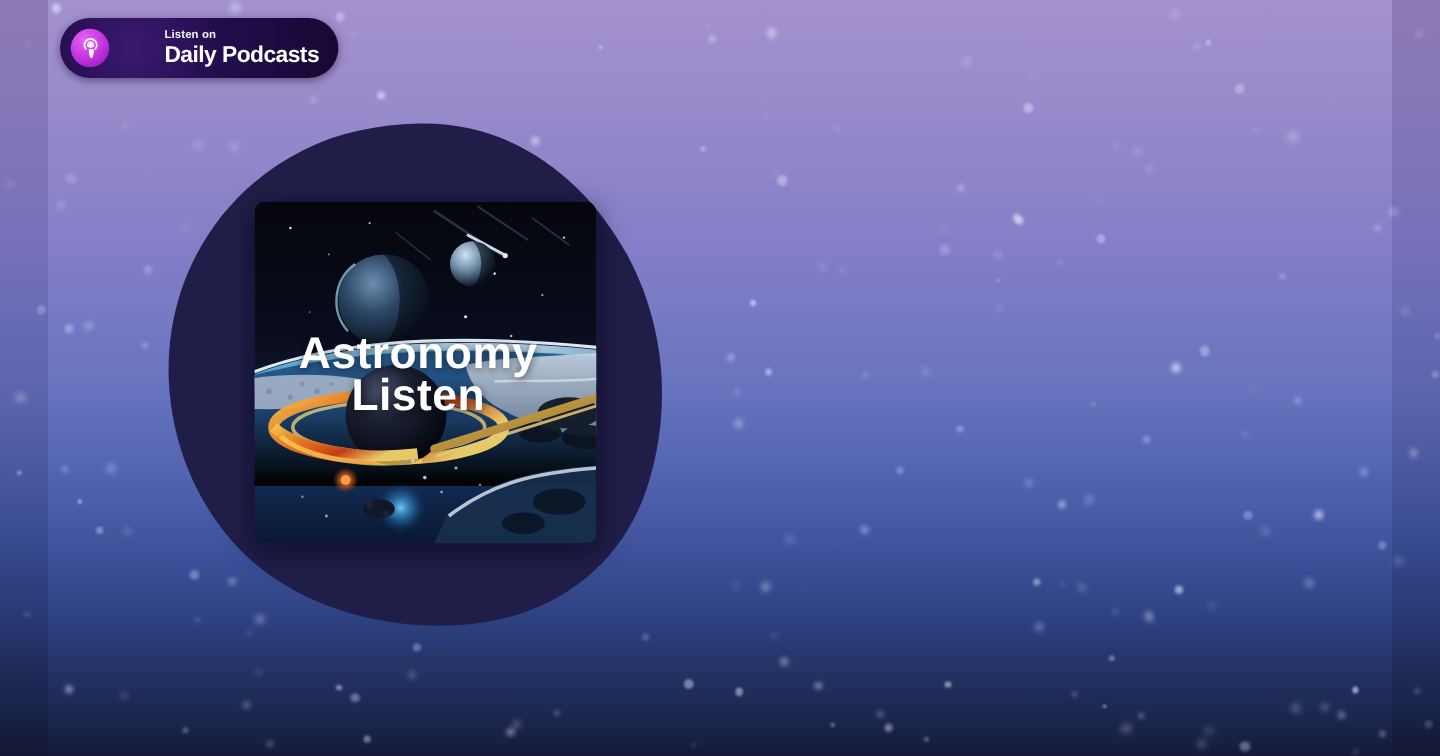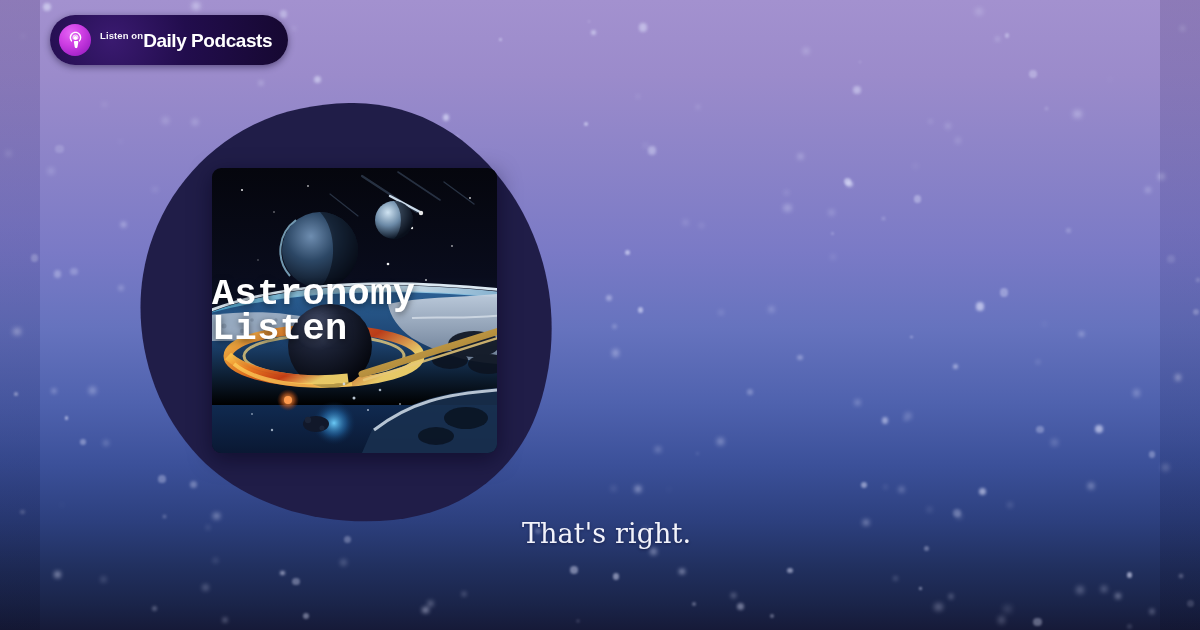--- a/index.html
+++ b/index.html
@@ -59,21 +59,21 @@
     background:radial-gradient(circle at 26% 50%, #3a1a70 0%, #220d4d 42%, #160831 100%);
     box-shadow:0 2px 7px rgba(10,0,35,.45);
   }
   .badge-logo {
     width:32px; height:32px; border-radius:50%;
     background:radial-gradient(circle at 36% 28%, #e464f4 0%, #cf3fe4 38%, #a423c9 78%, #8c1cb4 100%);
     display:flex; align-items:center; justify-content:center;
     flex:0 0 auto;
   }
   .badge-logo svg { display:block; }
-  .badge-text { display:flex; flex-direction:row; line-height:1; }
+  .badge-text { display:flex; flex-direction:column; line-height:1;margin-left:37px; }
   .badge-listen {
     color:#ffffff; font-size:9.5px; font-weight:700;
     letter-spacing:.1px; margin-bottom:2.5px; opacity:.96;
   }
   .badge-name {
     color:#ffffff; font-size:19px; font-weight:700;
     letter-spacing:-.45px;
   }
 
   
@@ -87,21 +87,22 @@
     border-radius:9px;
     overflow:hidden;
     box-shadow:0 6px 22px rgba(5,3,25,.55);
   }
   .cover-art { position:absolute; inset:0; overflow:hidden; }
   .cover-art svg { display:block; width:100%; height:100%; }
 
   .cover-title {
     position:absolute; left:0; right:12px; top:50%;
     transform:translateY(-48%);
-    font-family:Liberation Mono, monospace;
+    text-align:center;
+    font-family:Liberation Sans, sans-serif;
     font-weight:700;
     color:#ffffff;
     line-height:.97;
     letter-spacing:.4px;
     text-shadow:0 2px 7px rgba(0,0,0,.55);
     pointer-events:none;
   }
   .cover-title .l1 { display:block; font-size:37px; }
   .cover-title .l2 { display:block; font-size:37px; }
 
@@ -536,15 +537,14 @@
       </div>
 
       <div class="cover-title">
         <span class="l1">Astronomy</span>
         <span class="l2">Listen</span>
       </div>
     </div>
   </div>
 
 
-  <div class="caption">That's right.</div>
 
 </div>
 
 </body></html>

